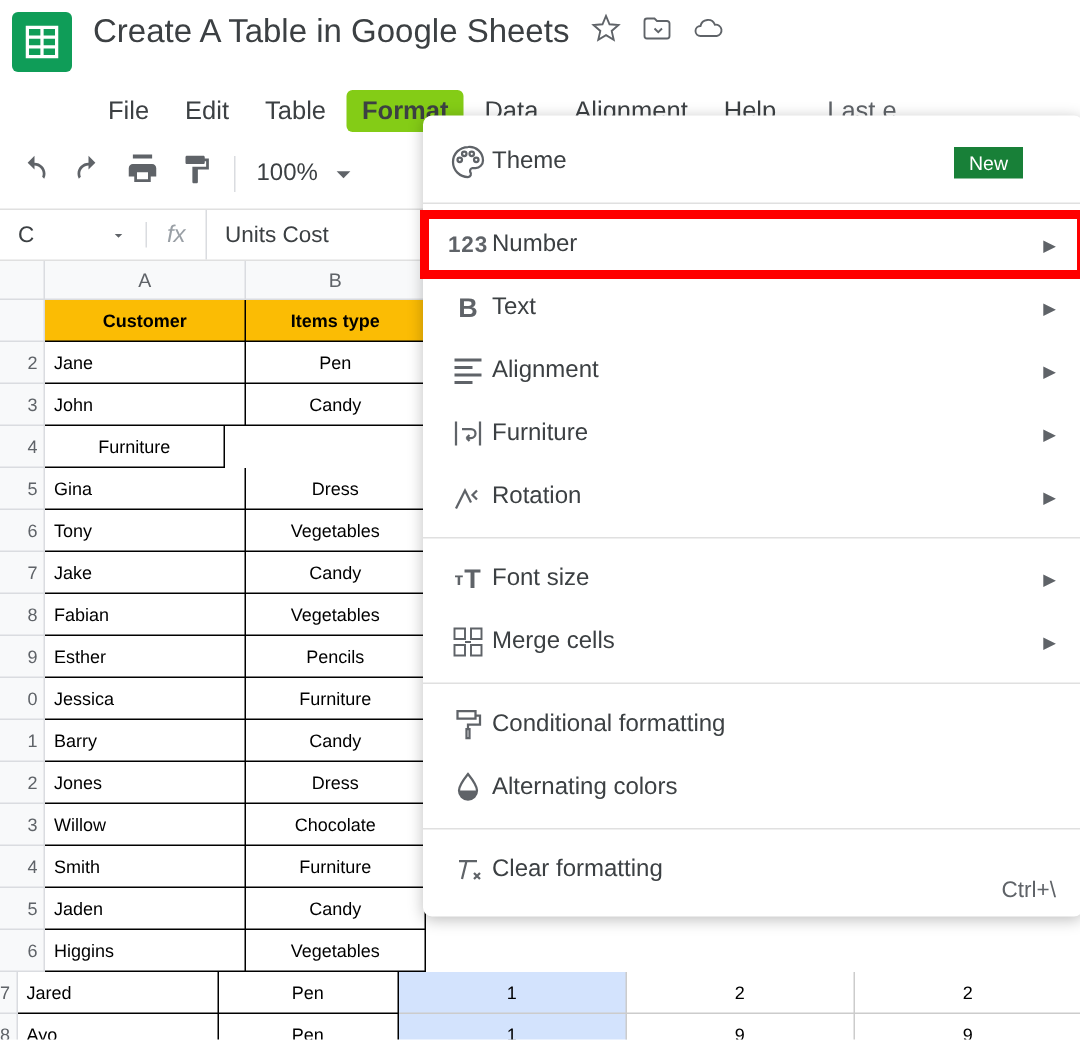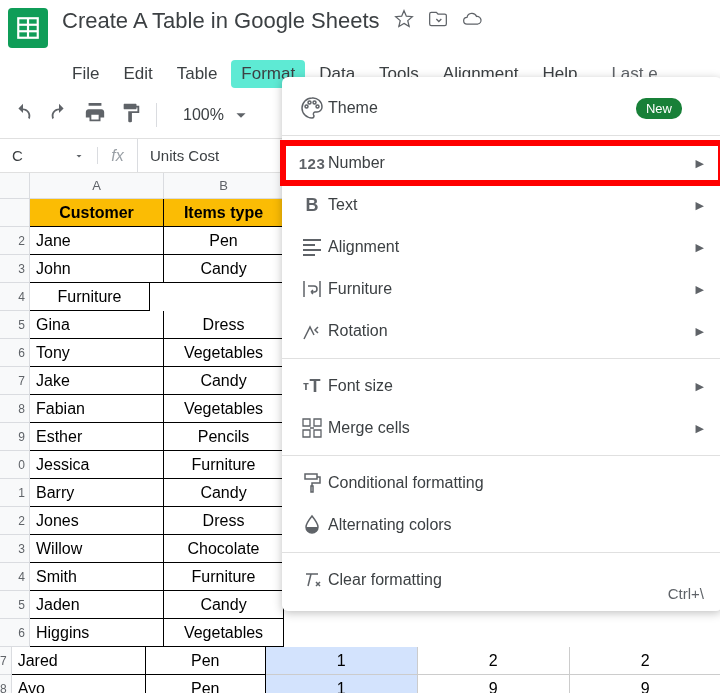--- a/index.html
+++ b/index.html
@@ -11,56 +11,56 @@
   .logo svg { width: 26px; height: 26px; }
   .header-right { flex: 1; }
   .title-row { display: flex; align-items: center; gap: 14px; }
   .doc-title { font-size: 22px; color: #3c4043; font-weight: 400; }
   .title-icons { display: flex; gap: 14px; align-items: center; }
   .title-icons svg { width: 20px; height: 20px; fill: #5f6368; }
 
   
   .menubar { display: flex; gap: 4px; margin-top: 8px; font-size: 17px; }
   .menubar-item { padding: 4px 10px; border-radius: 4px; cursor: pointer; color: #3c4043; margin-top: 18px; }
-  .menubar-item.active { background: #5eead4; }
+  .menubar-item.active { background: #84cc16; font-weight: bold; }
   .menubar-item.last { color: #5f6368; text-decoration: underline; }
 
   
   .toolbar { display: flex; align-items: center; gap: 14px; padding: 14px 0 10px 12px; border-bottom: 1px solid #e0e0e0; }
   .toolbar svg { width: 22px; height: 22px; fill: #5f6368; }
   .tb-sep { width: 1px; height: 24px; background: #dadce0; }
-  .zoom { display: flex; align-items: center; gap: 6px; font-size: 16px; color: #3c4043; margin-left: 12px; }
+  .zoom { display: flex; align-items: center; gap: 6px; font-size: 16px; color: #3c4043; }
 
   
   .formula-bar { display: flex; align-items: center; border-bottom: 1px solid #e0e0e0; height: 34px; }
   .cell-ref { width: 98px; display: flex; align-items: center; justify-content: space-between; padding: 0 12px; border-right: 1px solid #dadce0; font-size: 15px; }
   .fx { width: 40px; display: flex; align-items: center; justify-content: center; font-style: italic; color: #9aa0a6; font-size: 16px; border-right: 1px solid #dadce0; height: 100%; }
   .formula-val { padding-left: 12px; font-size: 15px; }
 
   
   .grid { position: relative; }
   .col-headers { display: flex; height: 26px; }
   .corner { width: 30px; border-right: 1px solid #dadce0; border-bottom: 1px solid #dadce0; background: #f8f9fa; }
   .col-h { flex: 0 0 130px; border-right: 1px solid #dadce0; border-bottom: 1px solid #dadce0; background: #f8f9fa; display: flex; align-items: center; justify-content: center; font-size: 13px; color: #5f6368; }
   .col-h:first-of-type { flex: 0 0 134px; }
   .row { display: flex; height: 28px; }
   .row-h { width: 30px; border-right: 1px solid #dadce0; border-bottom: 1px solid #dadce0; background: #f8f9fa; display: flex; align-items: center; justify-content: flex-end; padding-right: 4px; font-size: 12px; color: #5f6368; }
-  .cell { flex: 0 0 130px; border-right: 1px solid #000; border-bottom: 1px solid #000; display: flex; align-items: center; font-size: 16px; padding: 0 6px; color: #000; }
+  .cell { flex: 0 0 130px; border-right: 1px solid #000; border-bottom: 1px solid #000; display: flex; align-items: center; font-size: 12px; padding: 0 6px; color: #000; }
   .cell.colA { flex: 0 0 134px; }
   .cell.center { justify-content: center; }
   .cell.selected { background: #d3e3fd; }
   .row.header-row .cell { background: #fbbc04; font-weight: bold; justify-content: center; }
 
   
   .dropdown { position: absolute; top: 77px; left: 282px; width: 440px; background: #fff; border-radius: 6px; box-shadow: 0 2px 10px rgba(0,0,0,0.25); padding: 10px 0; z-index: 100; }
   .dd-item { display: flex; align-items: center; height: 42px; padding: 0 18px; font-size: 16px; color: #3c4043; cursor: pointer; position: relative; }
   .dd-item .dd-icon { width: 24px; height: 24px; margin-right: 4px; display: flex; align-items: center; justify-content: center; fill: #5f6368; color: #5f6368; }
   .dd-item .arrow { position: absolute; right: 18px; font-size: 11px; color: #5f6368; }
   .dd-item .shortcut { position: absolute; right: 18px; color: #5f6368; font-size: 15px; margin-top: 27px; }
-  .dd-item .badge { position: absolute; right: 40px; background: #188038; color: #fff; font-size: 13px; padding: 3px 10px; border-radius: 10px; font-weight: 500; }
+  .dd-item .badge { position: absolute; right: 40px; background: #188038; color: #fff; font-size: 13px; padding: 3px 10px; border-radius: 0; font-weight: 500; }
   .dd-sep { height: 1px; background: #e0e0e0; margin: 6px 0; }
   .dd-item.highlight { outline: 6px solid #ff0000; outline-offset: -4px; }
   .dd-item .dd-icon.txt { font-weight: bold; font-size: 15px; letter-spacing: 0.5px; }
 </style>
 </head>
 <body>
 
 <div class="header">
   <div class="logo">
     <svg viewBox="0 0 24 24">
@@ -86,21 +86,20 @@
             </svg></span>
       </div>
     </div>
 
     <div class="menubar" id="menubar">
         <div class="menubar-item">File</div>
         <div class="menubar-item">Edit</div>
         <div class="menubar-item">Table</div>
         <div class="menubar-item active">Format</div>
         <div class="menubar-item">Data</div>
-        <div class="menubar-item">Tools</div>
         <div class="menubar-item">Alignment</div>
         <div class="menubar-item">Help</div>
         <div class="menubar-item last" style="margin-left: 10px;">Last e</div>
       </div>
   </div>
 </div>
 
 <div class="toolbar">
   <span><svg viewBox="0 0 24 24">
         <path d="M12 5V2L7 7l5 5V9c3.31 0 6 2.69 6 6 0 .79-.15 1.56-.44 2.25l1.5 1.5A7.9 7.9 0 0020 15c0-4.42-3.58-8-8-8z"></path>

